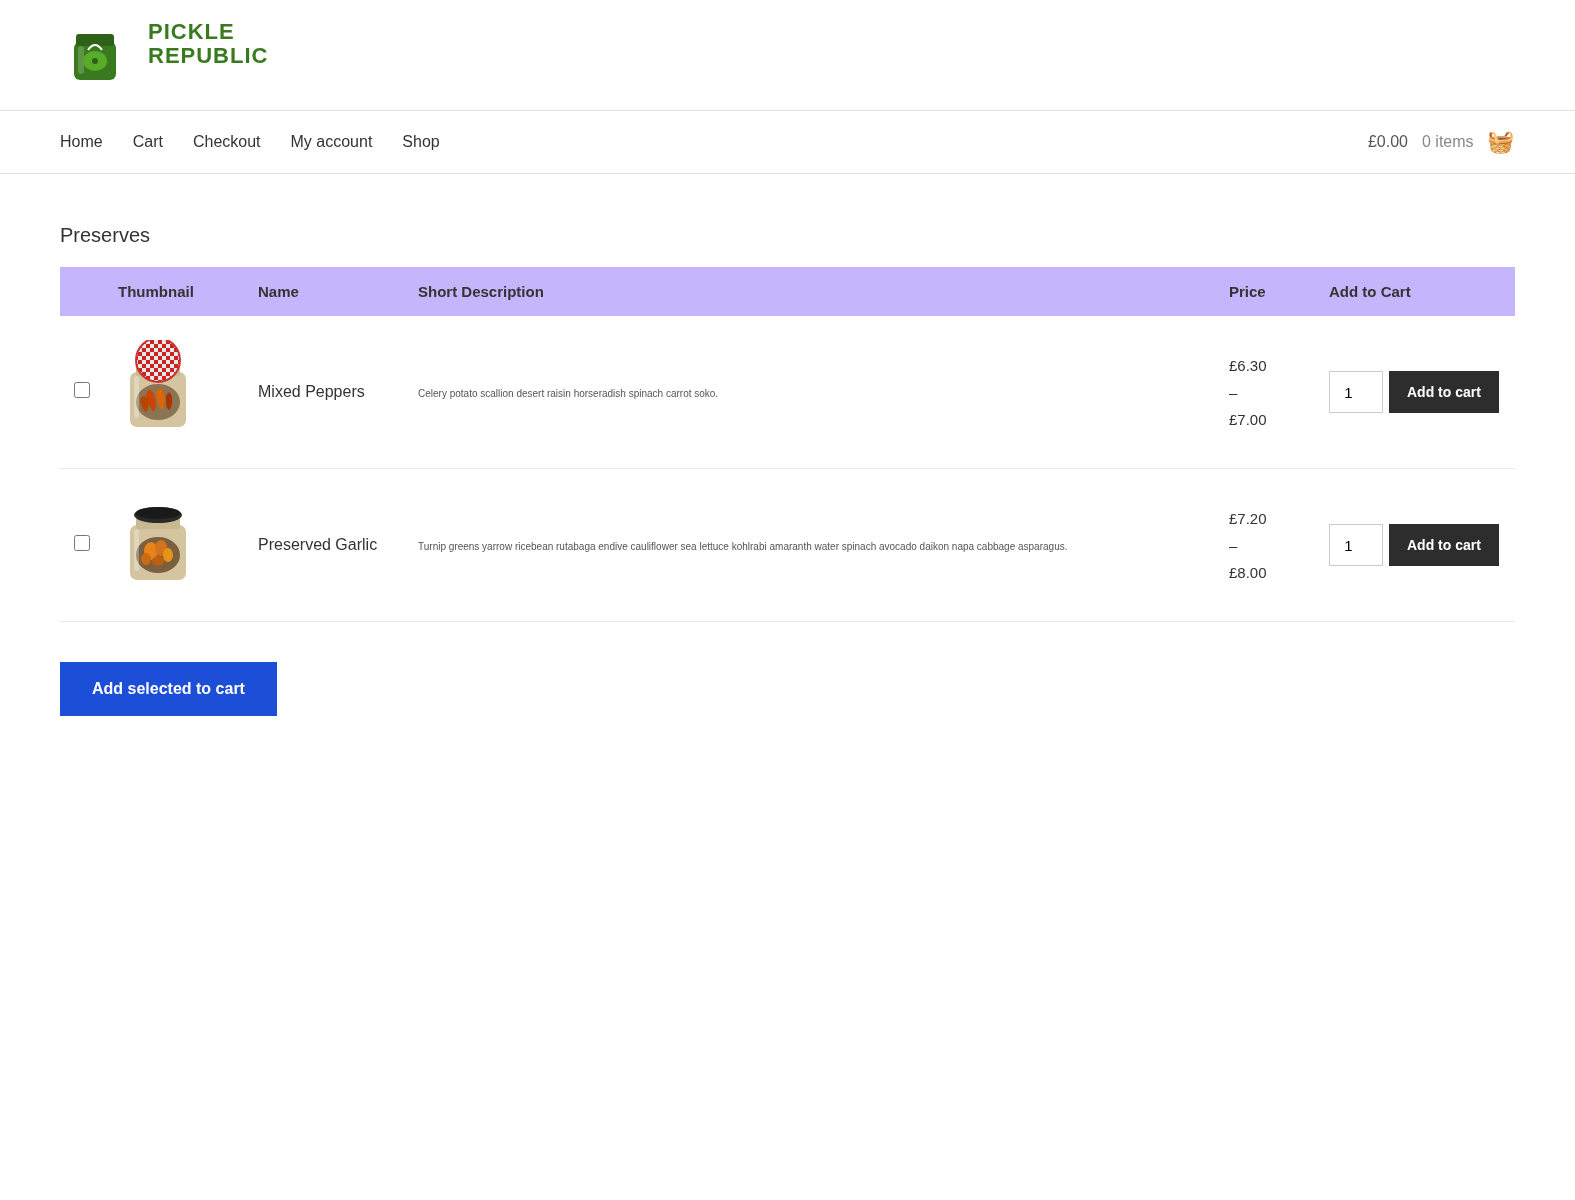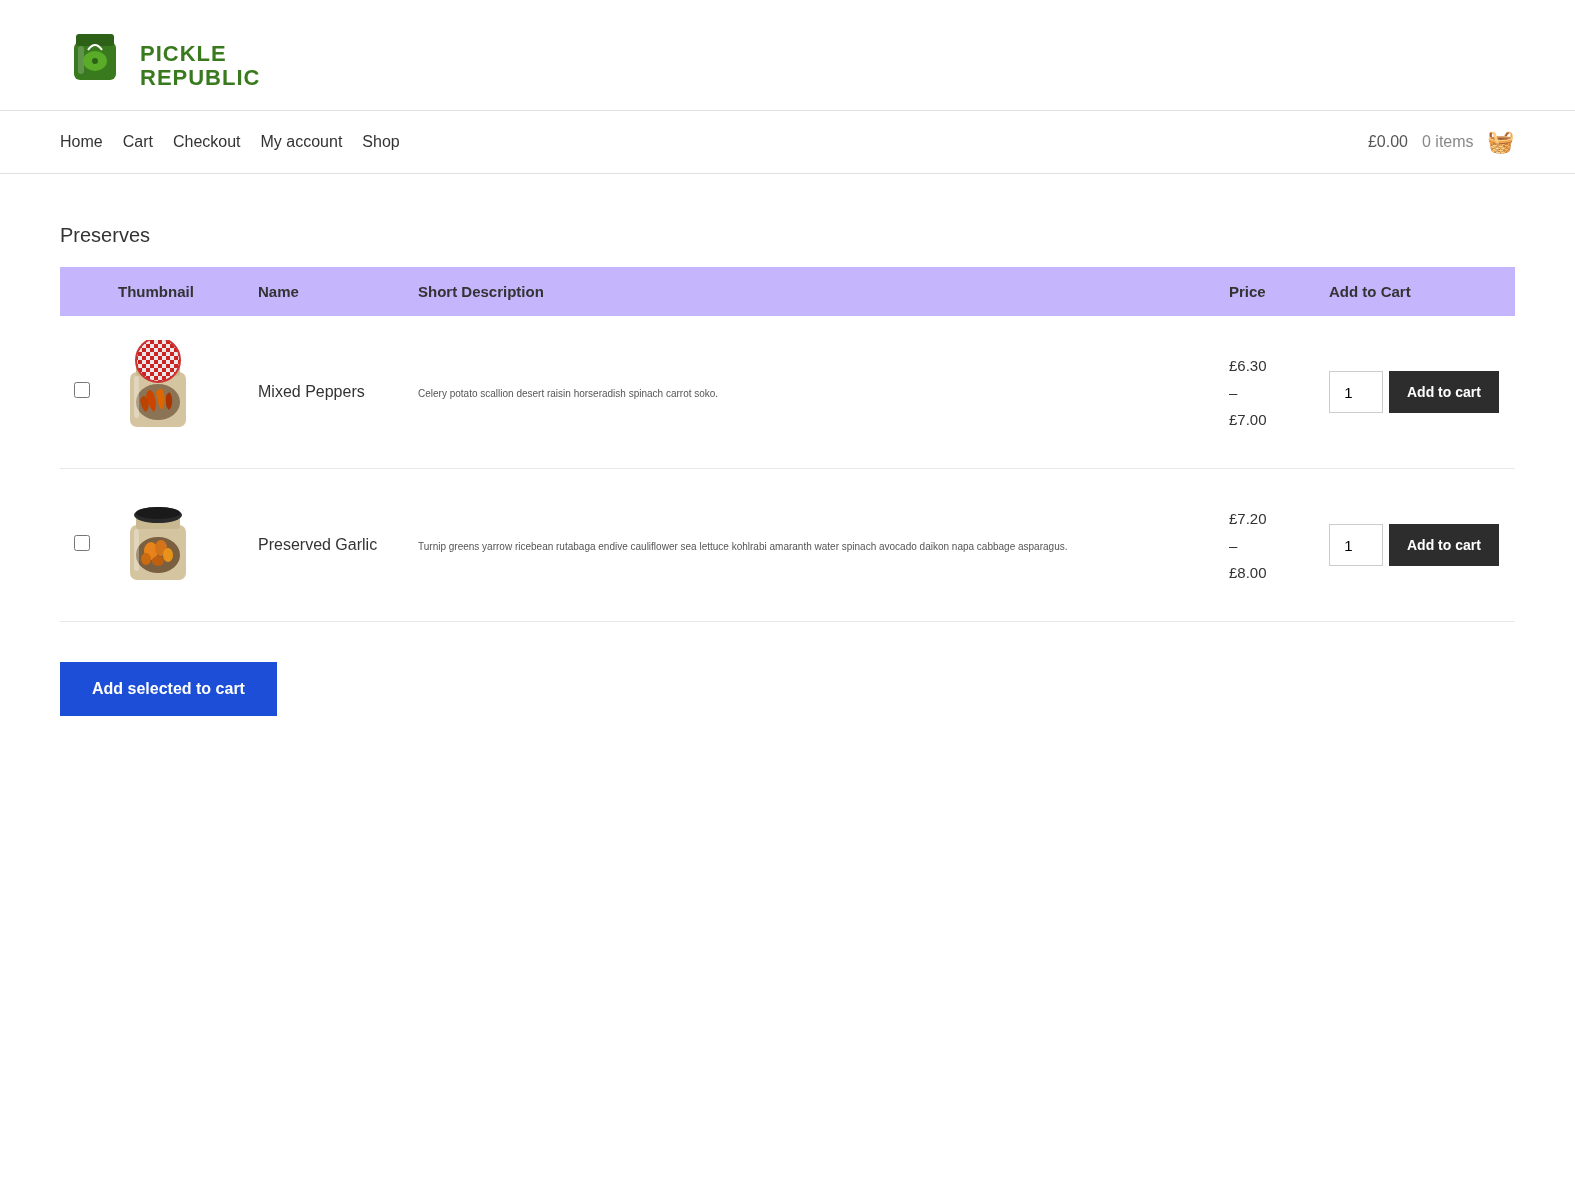--- a/index.html
+++ b/index.html
@@ -1,27 +1,27 @@
 <!DOCTYPE html>
 <html><head>
   <meta charset="utf-8">
   <style>
     * { box-sizing: border-box; margin: 0; padding: 0; }
     body { font-family: -apple-system, BlinkMacSystemFont, 'Segoe UI', Arial, sans-serif; background: #fff; color: #333; font-size: 16px; }
 
     
     .header { padding: 20px 60px; display: flex; align-items: center; }
-    .logo-area { display: flex; align-items: flex-end; gap: 10px; }
+    .logo-area { display: flex; align-items: flex-start; gap: 18px; }
     .logo-icon { width: 70px; height: 70px; }
     .logo-text { display: flex; flex-direction: column; line-height: 1.1; }
     .logo-text span { font-size: 22px; font-weight: 800; color: #3a7a1e; letter-spacing: 1px; }
 
     
     .nav-bar { border-top: 1px solid #e0e0e0; border-bottom: 1px solid #e0e0e0; padding: 18px 60px; display: flex; align-items: center; gap: 0; }
-    .nav-links { display: flex; gap: 20px; align-items: center; flex: 1; }
+    .nav-links { display: flex; gap: 30px; align-items: center; flex: 1; }
     .nav-link { text-decoration: none; color: #333; font-size: 16px; }
     .cart-info { display: flex; align-items: center; gap: 14px; margin-left: auto; }
     .cart-price { font-size: 16px; color: #555; }
     .cart-items-count { font-size: 16px; color: #888; }
     .cart-basket-icon { font-size: 22px; color: #333; }
 
     
     .main { padding: 50px 60px 80px; }
     .page-title { font-size: 38px; font-weight: 300; color: #222; margin-bottom: 28px; }
     .section-title { font-size: 20px; font-weight: 400; color: #333; margin-bottom: 20px; }

